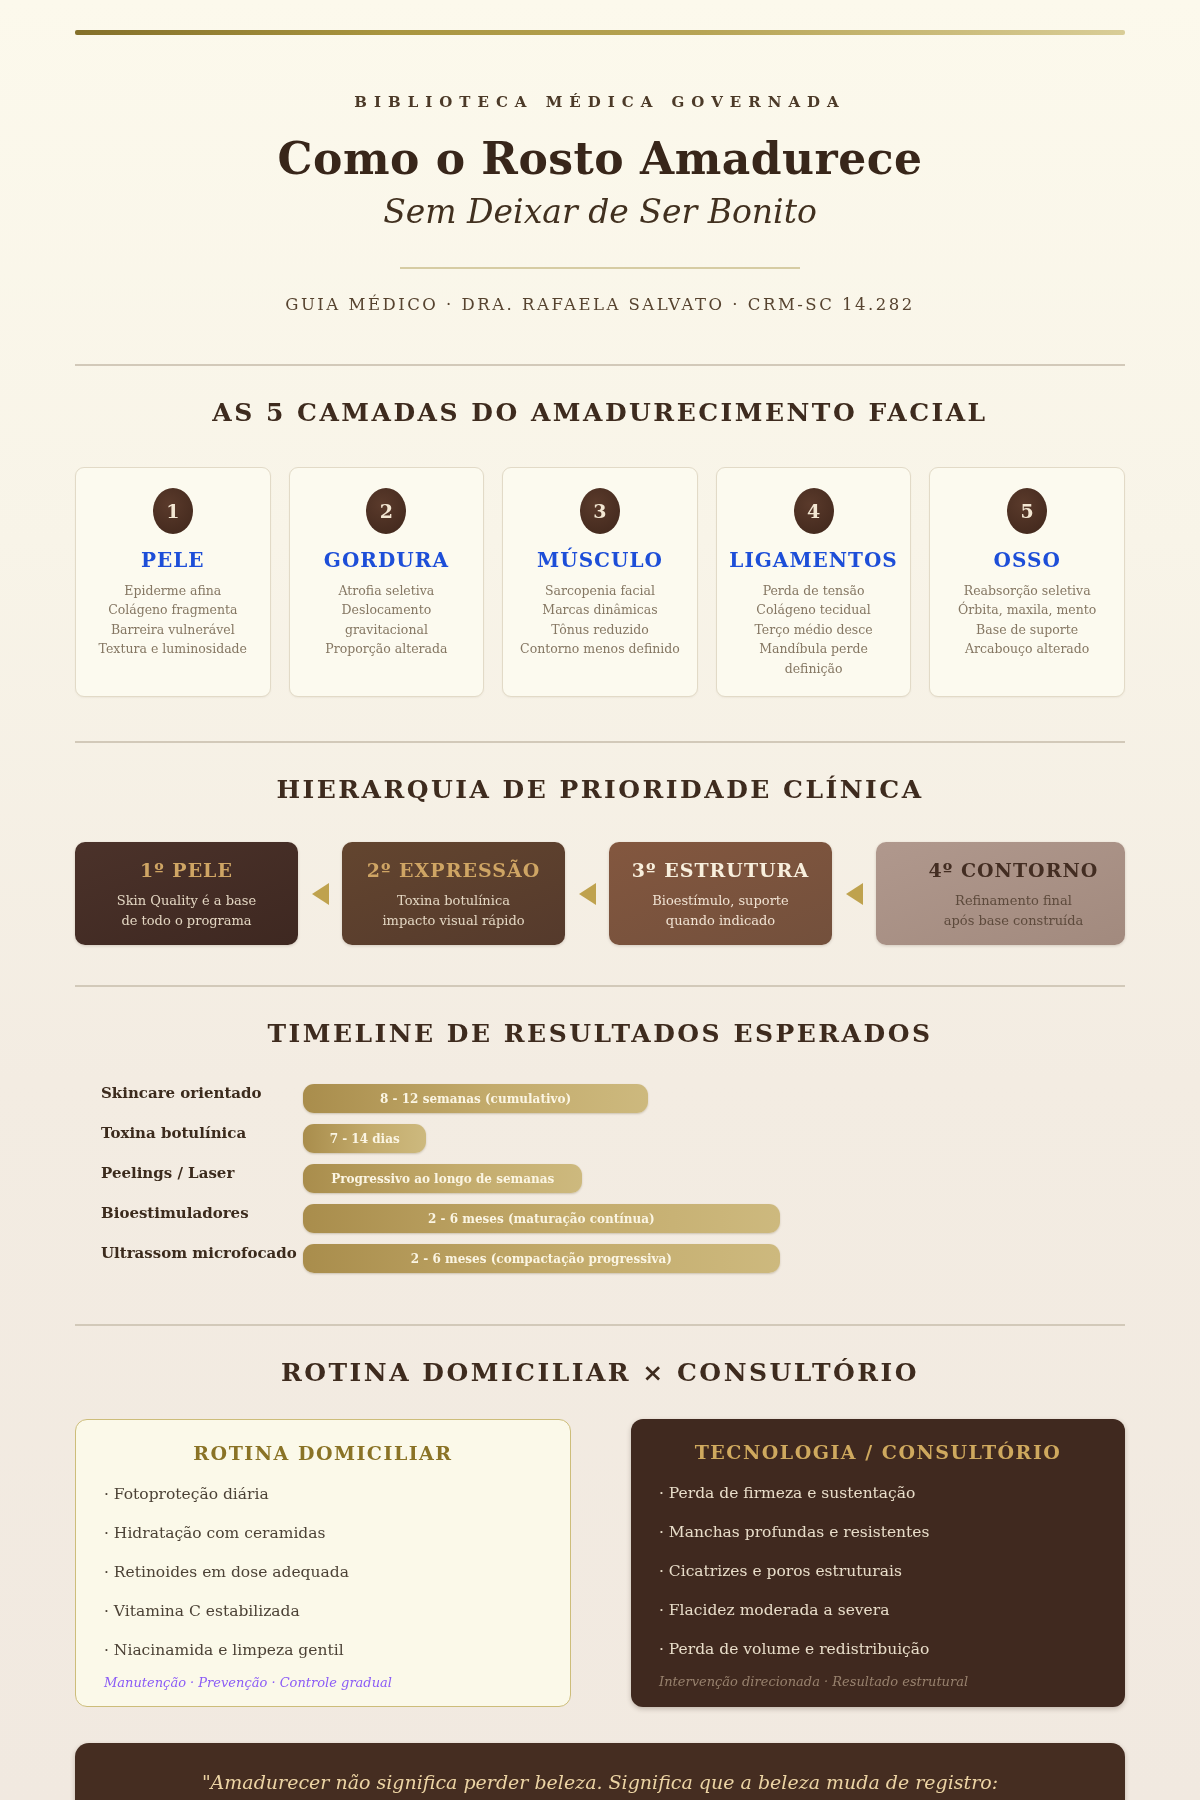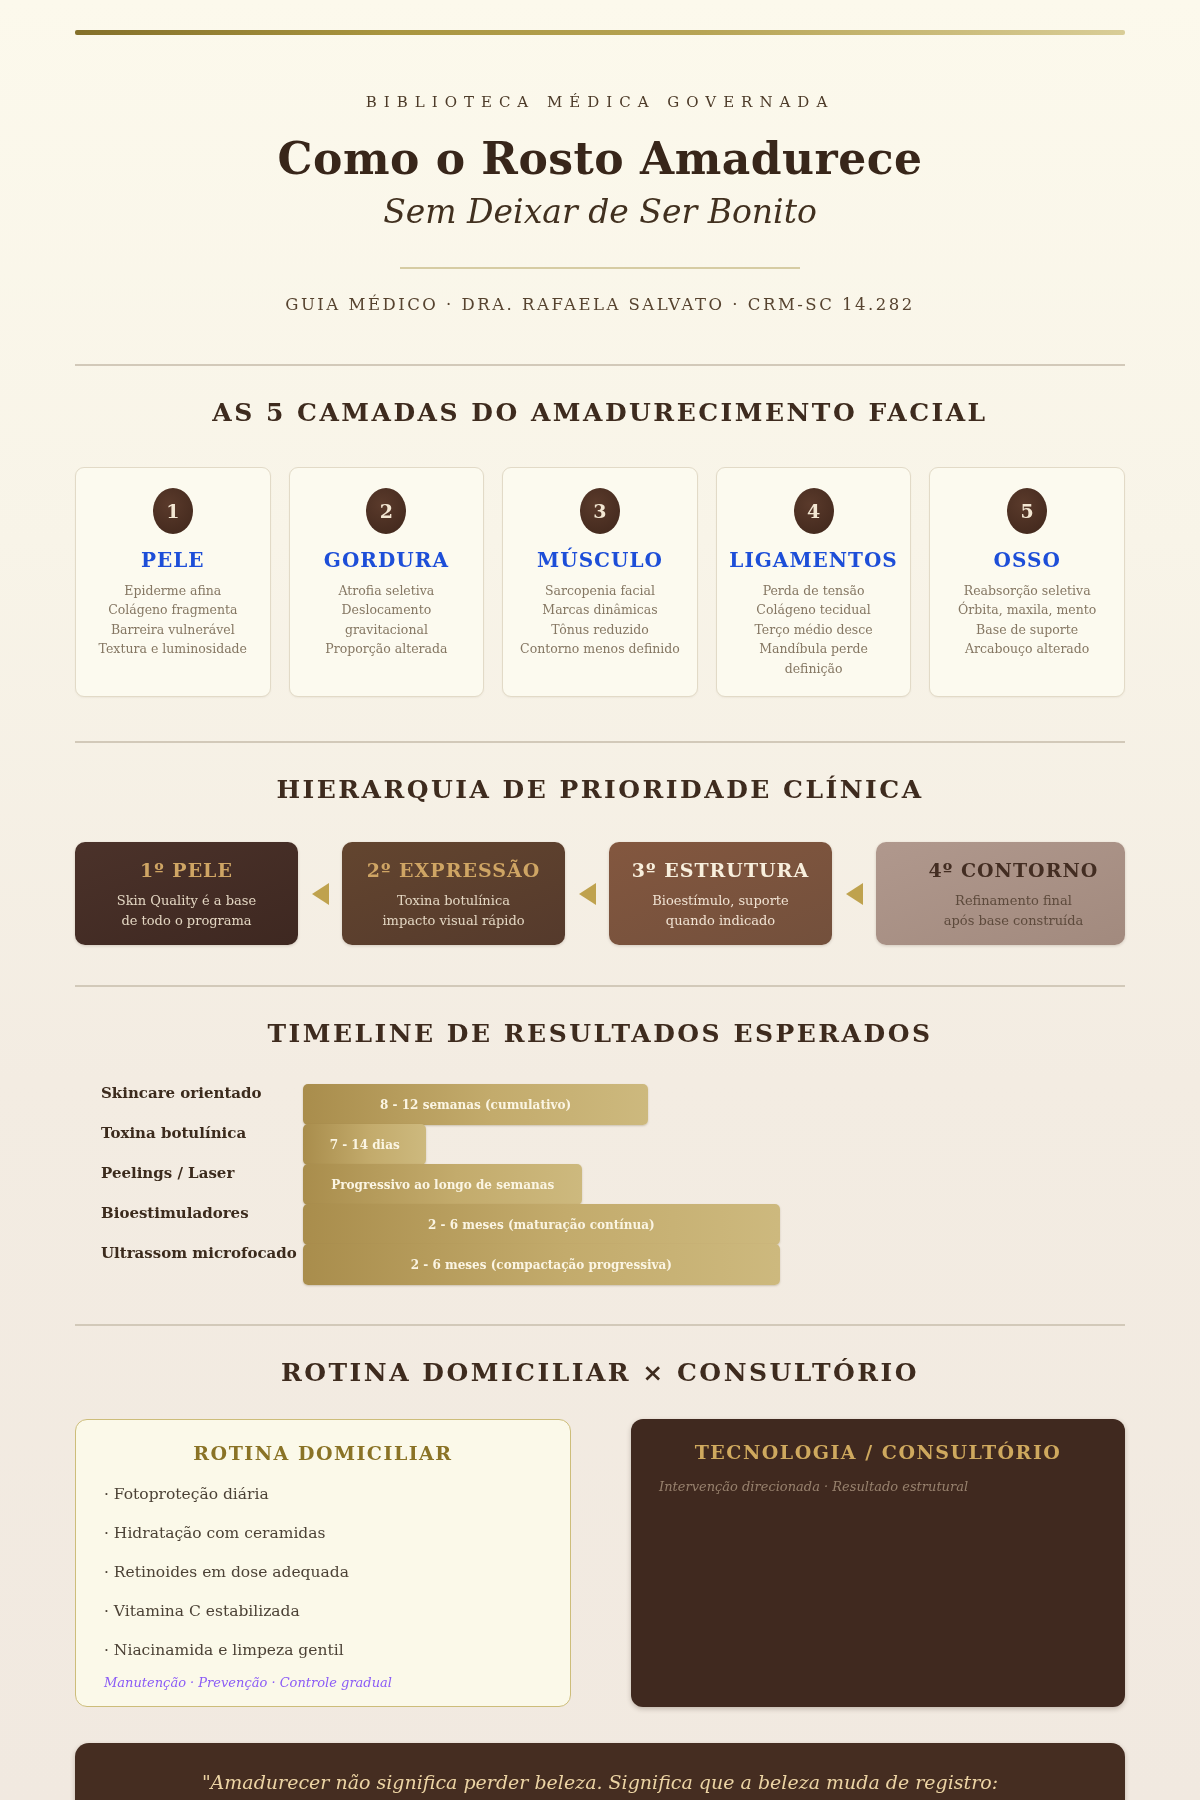--- a/index.html
+++ b/index.html
@@ -14,21 +14,21 @@
   .goldbar {
     height:5px; border-radius:2px;
     background:linear-gradient(90deg,#84702a 0%,#a9953f 30%,#b7a455 60%,#d9cd97 100%);
   }
   .goldbar.top { margin-top:30px; }
   .divider { height:2px; background:#d2c9b9; }
 
   
   header { text-align:center; padding-top:58px; }
   .eyebrow {
-    font-size:15px; letter-spacing:7px; color:#4c3a28; font-weight:400;
+    font-size:15px; letter-spacing:7px; color:#4c3a28; font-weight:700;
   }
   h1.title { font-size:44px; font-weight:700; color:#38261a; margin-top:22px; letter-spacing:0.5px; }
   .subtitle { font-size:33px; font-style:italic; color:#41301f; margin-top:8px; }
   .title-divider { width:400px; height:2px; background:#d6cca3; margin:36px auto 0; }
   .byline { margin-top:26px; font-size:16.5px; letter-spacing:2.5px; color:#56432f; }
   .hr1 { margin-top:50px; }
 
   
   h2.sec { text-align:center; font-size:25px; font-weight:700; letter-spacing:2.5px; color:#3e2b1e; }
 
@@ -72,21 +72,21 @@
     border-top:11px solid transparent; border-bottom:11px solid transparent;
     border-right:17px solid #bfa24e;
   }
 
   
   .timeline { margin-top:36px; }
   .trow { display:flex; align-items:flex-start; height:40px; }
   .tlabel { width:228px; padding-left:26px; font-size:15px; font-weight:700; color:#3c2b1d; }
   .ttrack { flex:1; }
   .tbar {
-    height:41px; border-radius:5px;
+    height:29px; border-radius:11px;
     background:linear-gradient(90deg,#a98d4c,#c3ab6c 55%,#cdb97e);
     color:#fbf5e3; font-size:12px; font-weight:700;
     display:flex; align-items:center; justify-content:center;
     box-shadow:0 1px 2px rgba(90,70,30,.25);
   }
 
   
   .duo { display:flex; gap:60px; margin-top:32px; }
   .duo-card { flex:1; border-radius:12px; padding:22px 28px 16px; min-height:198px; }
   .home-card { background:#fbf9e9; border:1.5px solid #cdbd7a; }
@@ -280,20 +280,27 @@
         <div class="duo-item">Fotoproteção diária</div>
         <div class="duo-item">Hidratação com ceramidas</div>
         <div class="duo-item">Retinoides em dose adequada</div>
         <div class="duo-item">Vitamina C estabilizada</div>
         <div class="duo-item">Niacinamida e limpeza gentil</div>
       </div>
       <div class="duo-foot">Manutenção · Prevenção · Controle gradual</div>
     </div>
     <div class="duo-card clinic-card">
       <div class="duo-title">TECNOLOGIA / CONSULTÓRIO</div>
+      <div class="duo-list">
+        <div class="duo-item">Perda de firmeza e sustentação</div>
+        <div class="duo-item">Manchas profundas e resistentes</div>
+        <div class="duo-item">Cicatrizes e poros estruturais</div>
+        <div class="duo-item">Flacidez moderada a severa</div>
+        <div class="duo-item">Perda de volume e redistribuição</div>
+      </div>
       <div class="duo-foot">Intervenção direcionada · Resultado estrutural</div>
     </div>
   </div>
 
   <div class="quote">
     <p>"Amadurecer não significa perder beleza. Significa que a beleza muda de registro:</p>
     <p>elegância, identidade e coerência — sem apagar traços."</p>
   </div>
 </section>
 

